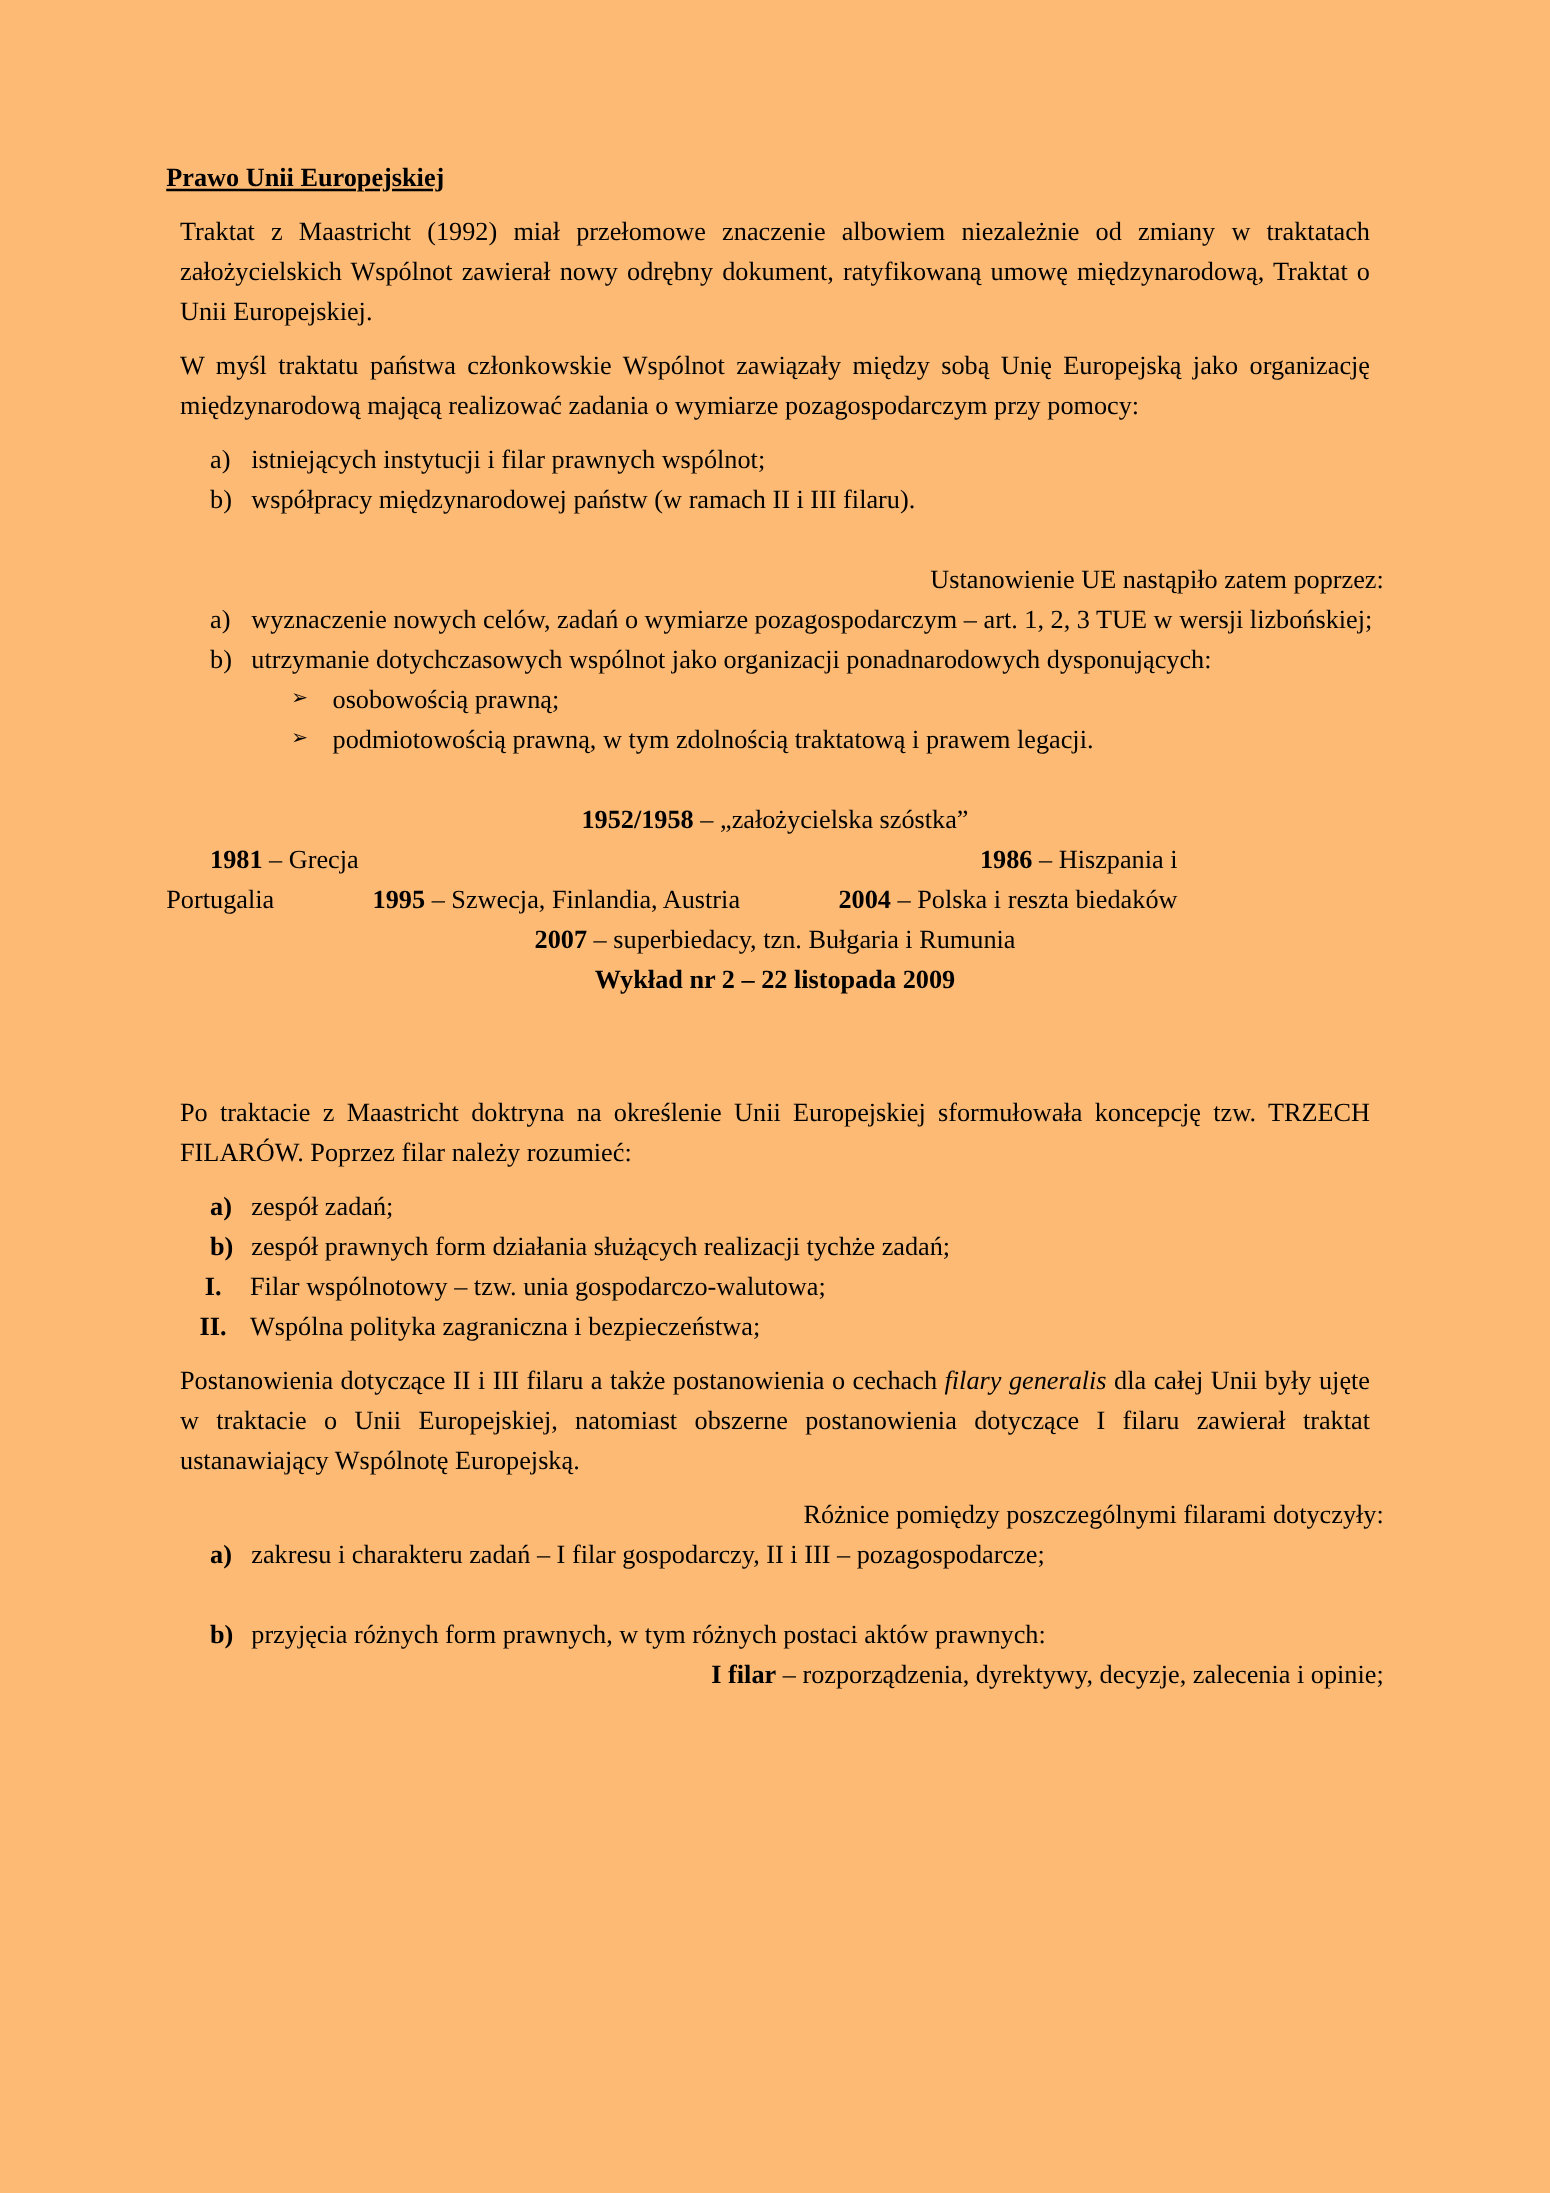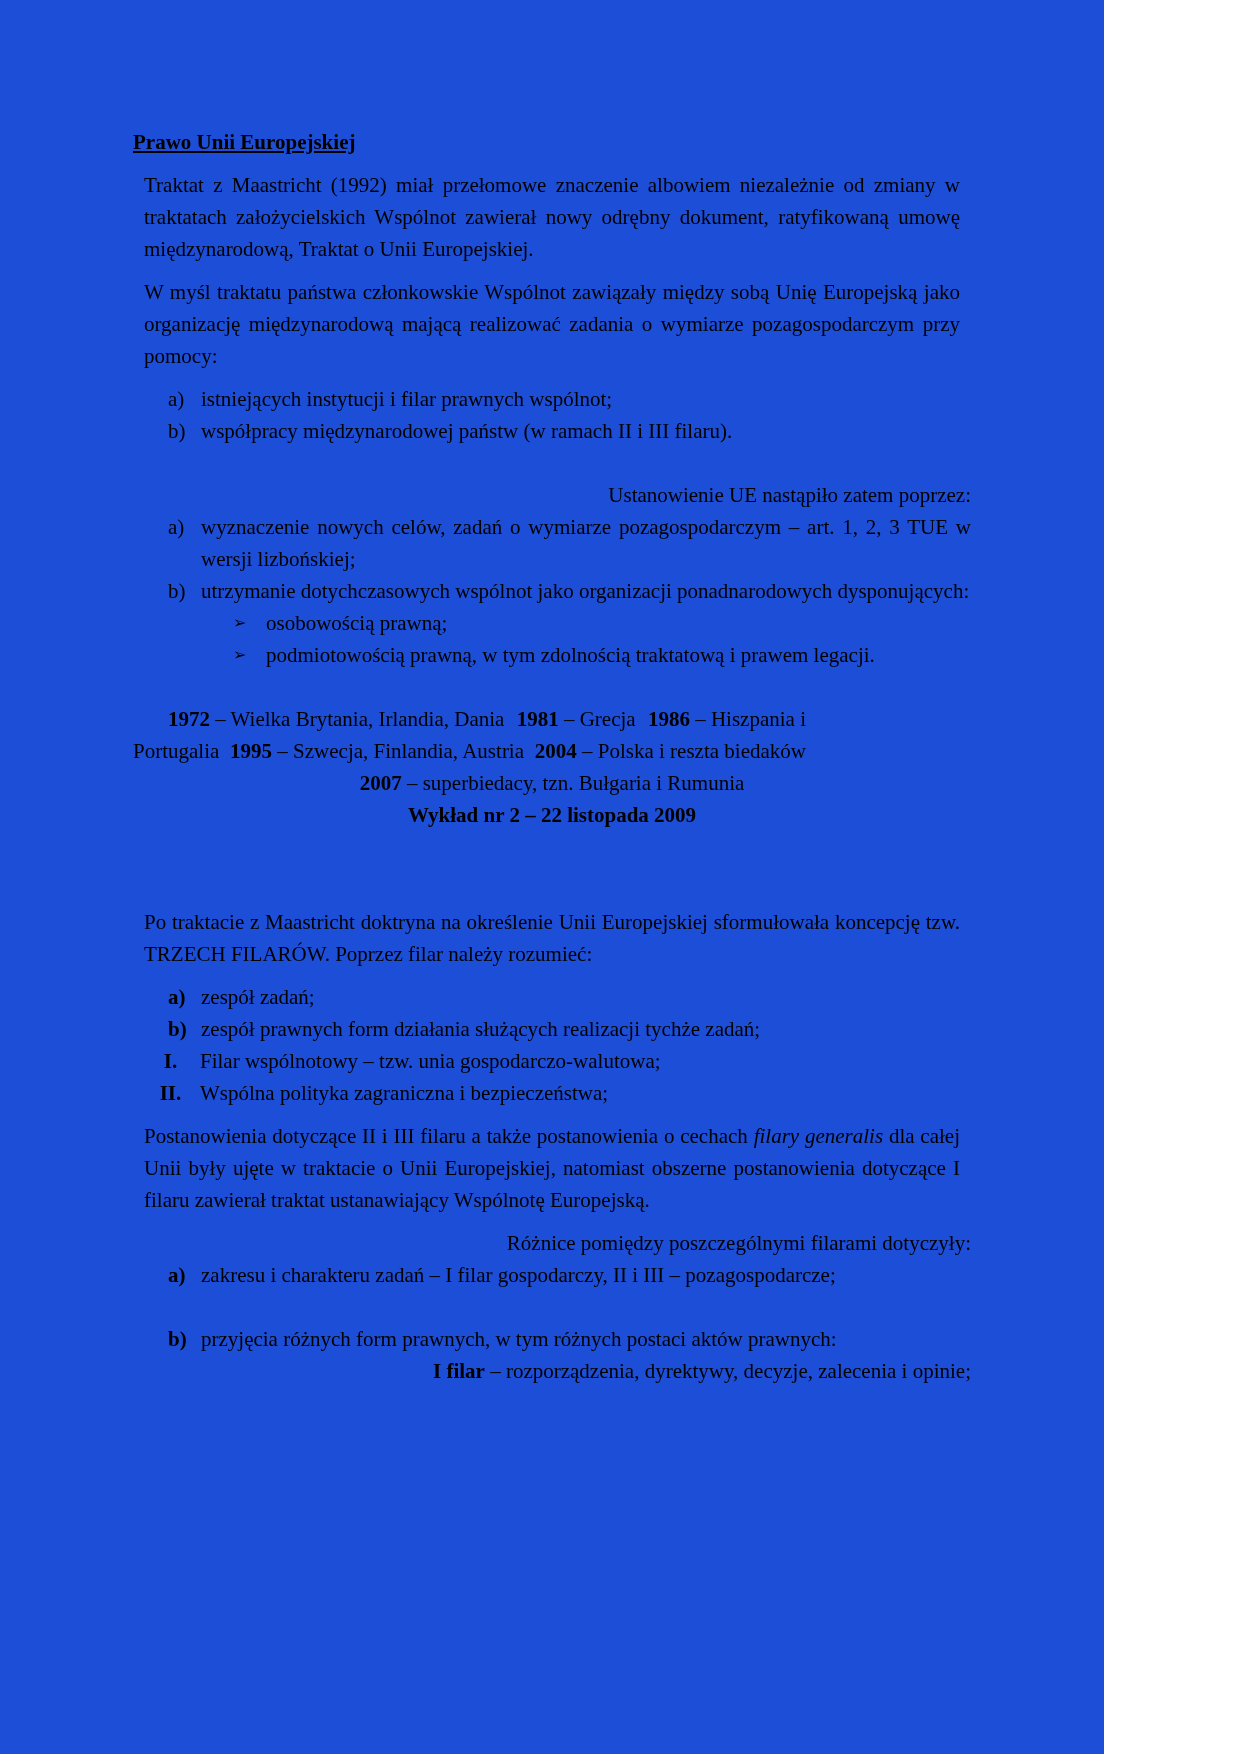--- a/index.html
+++ b/index.html
@@ -1,21 +1,21 @@
 <!DOCTYPE html>
 <html><head>
 <meta charset="utf-8">
 <style>
   * { box-sizing: border-box; }
   html, body { margin: 0; padding: 0; background: #ffffff; }
   .page {
     position: relative;
-    width: 1104px;
+    width: 1240px;
     height: 1754px;
-    background: #1d4ed8;
+    background: #fdba74;
     overflow: hidden;
     padding: 126px 133px 0 133px;
     font-family: "Liberation Serif", serif;
     font-size: 21px;
     line-height: 32px;
     color: #000000;
   }
   .title {
     margin: 0;
     font-size: 21px;
@@ -95,23 +95,23 @@
       <span class="li-text">osobowością prawną;</span>
     </div>
     <div class="li">
       <span class="marker">➢</span>
       <span class="li-text">podmiotowością prawną, w tym zdolnością traktatową i prawem legacji.</span>
     </div>
   </div>
 
   <div class="gap-1"></div>
 
+  <p class="center"><strong>1952/1958</strong><span> – „założycielska szóstka”</span></p>
 
   <div class="timeline-row first">
-    <span class="seg"><strong>1972</strong><span> – Wielka Brytania, Irlandia, Dania</span></span>
     <span class="seg"><strong>1981</strong><span> – Grecja</span></span>
     <span class="seg"><strong>1986</strong><span> – Hiszpania i</span></span>
   </div>
 
   <div class="timeline-row">
     <span class="seg"><strong></strong><span>Portugalia</span></span>
     <span class="seg"><strong>1995</strong><span> – Szwecja, Finlandia, Austria</span></span>
     <span class="seg"><strong>2004</strong><span> – Polska i reszta biedaków</span></span>
   </div>
 

